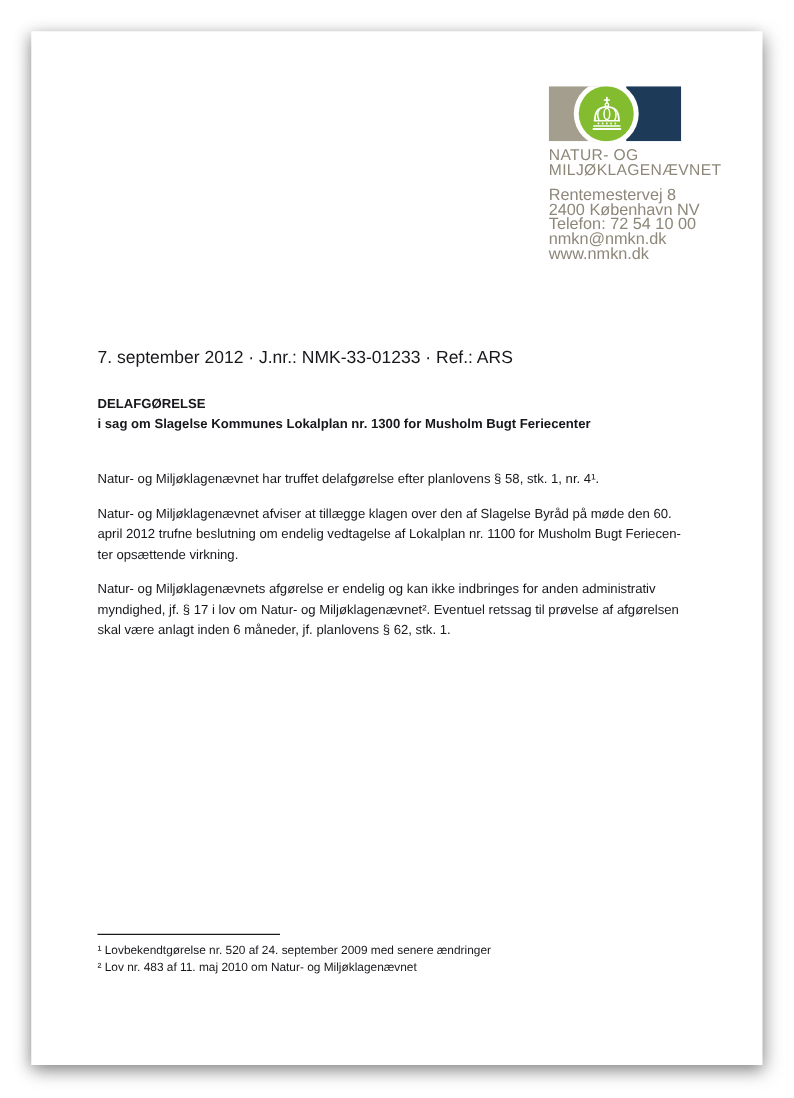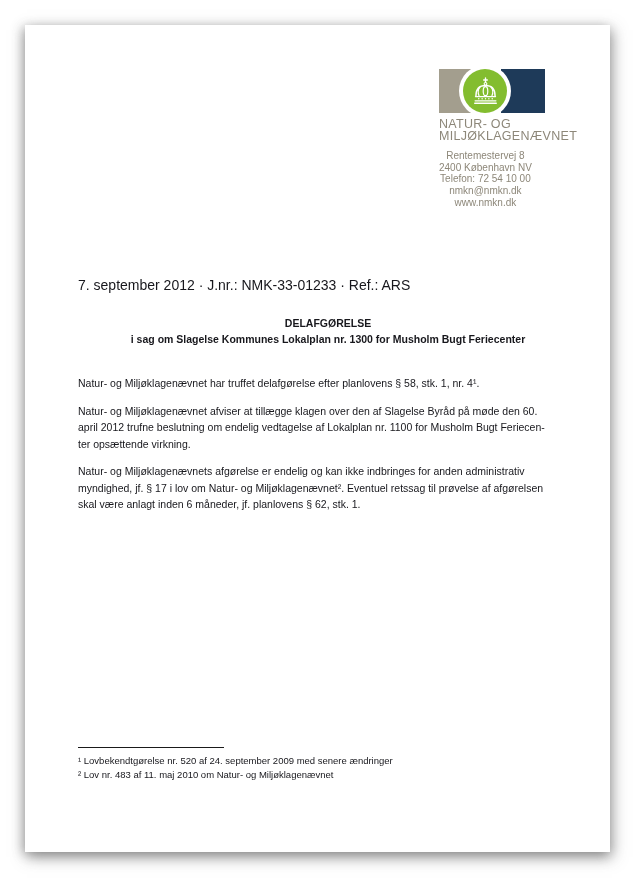--- a/index.html
+++ b/index.html
@@ -57,43 +57,41 @@
     font-size: 12.5px;
     line-height: 12.3px;
     letter-spacing: 0.3px;
     color: #8d8779;
     white-space: pre-line;
   }
   .address {
     position: absolute;
     left: 414px;
     top: 125px;
-    font-size: 10px;
+    font-size: 13px;
     line-height: 11.7px;
     color: #8d8779;
-    text-align: center;
   }
   
   .meta-line {
     position: absolute;
     left: 53px;
     top: 252px;
     font-size: 14px;
     color: #17171c;
   }
   .title-block {
     position: absolute;
     left: 53px;
     top: 290px;
     width: 500px;
     font-size: 10.5px;
     font-weight: bold;
     line-height: 16px;
     color: #17171c;
-    text-align: center;
   }
   .content {
     position: absolute;
     left: 53px;
     top: 330px;
     width: 505px;
     font-size: 10.5px;
     line-height: 16.5px;
     color: #17171c;
     margin-top: 20px;

